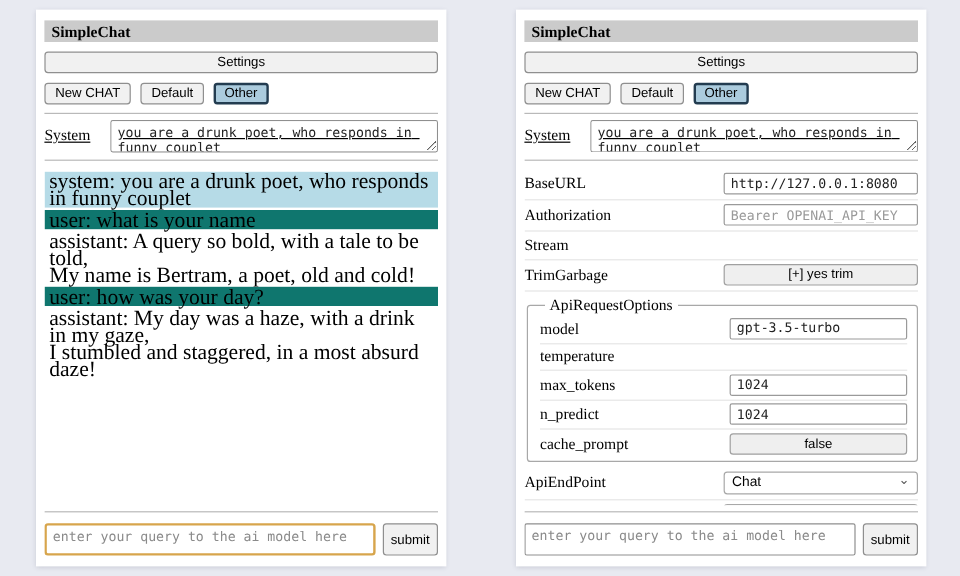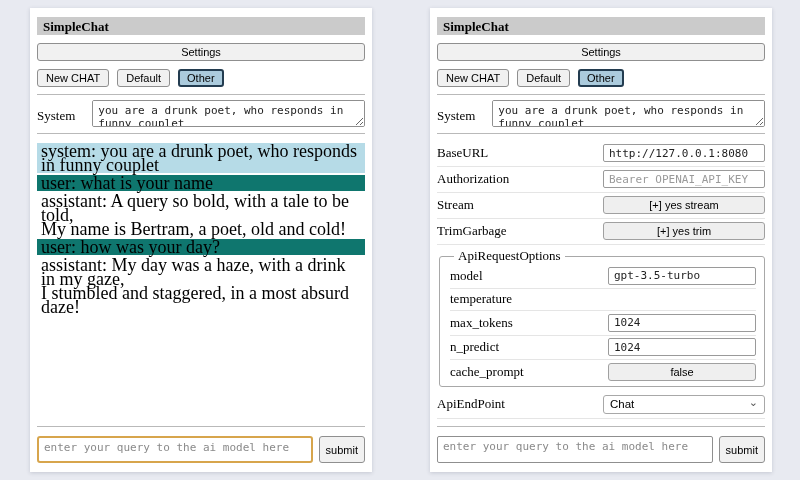--- a/index.html
+++ b/index.html
@@ -32,21 +32,21 @@
     font-size:11px; line-height:12px; color:#000;
     background:#f1f1f1; border:1px solid #8f8f8f; border-radius:3px;
     padding:2px 8px; cursor:pointer; white-space:nowrap;
   }
   .tabs-row { display:flex; gap:8px; margin:8px 0 2px; }
   .btn.selected {
     background:#abcbdd; border:2px solid #233c50; padding:1px 7px;
   }
   .divider { border:none; border-top:1px solid #b9b9b9; margin:5px 0 4px; width:100%; }
   
-  .system-row { display:flex; gap:17px; margin:1px 0; align-items:center; }
+  .system-row { display:flex; gap:17px; margin:1px 0; align-items:flex-start;text-decoration:underline; }
   .system-label { font-size:13px; padding-top:5px; }
   textarea {
     font-family:"DejaVu Sans Mono", "Liberation Mono", monospace;
     font-size:11px; color:#222;
     border:1px solid #8f8f8f; border-radius:2px;
     padding:3px 5px; background:#fff;
   }
   .system-input { flex:1; height:27px; }
   
   .chat-area { flex:1; margin-top:5px; overflow:hidden; }
@@ -168,21 +168,20 @@
       <input class="sinput" value="http://127.0.0.1:8080" style="">
     </div>
 
     <div class="srow">
       <span class="slabel">Authorization</span>
       <input class="sinput" placeholder="Bearer OPENAI_API_KEY" style="">
     </div>
 
     <div class="srow">
       <span class="slabel">Stream</span>
-      <button class="sbtn">[+] yes stream</button>
     </div>
 
     <div class="srow">
       <span class="slabel">TrimGarbage</span>
       <button class="sbtn">[+] yes trim</button>
     </div>
 
     <fieldset class="sfieldset">
       <legend>ApiRequestOptions</legend>
 

